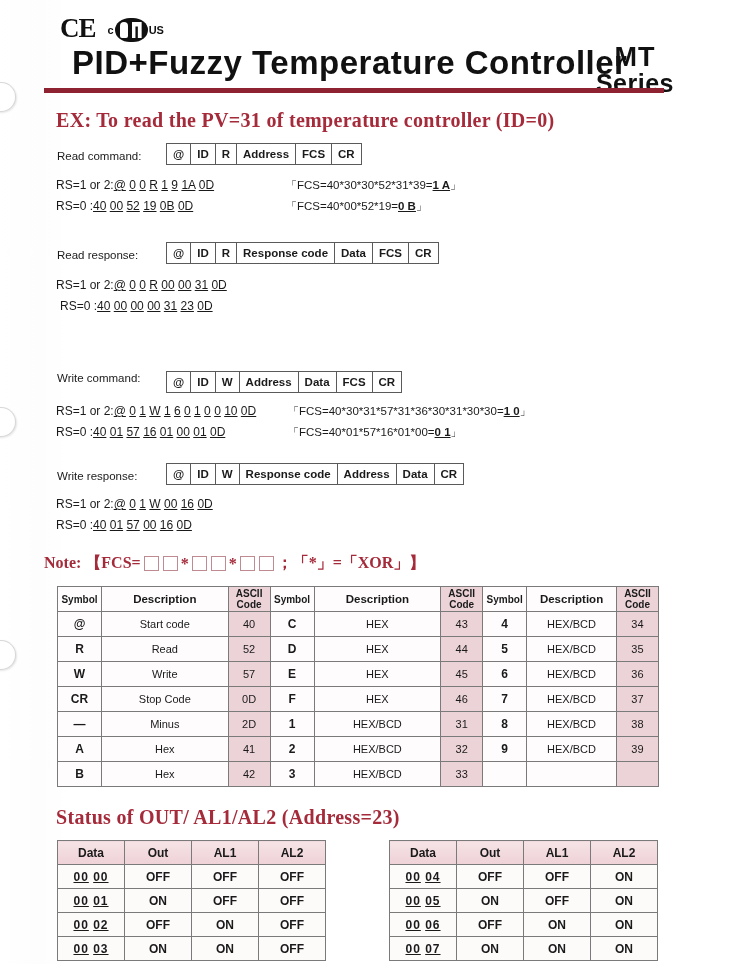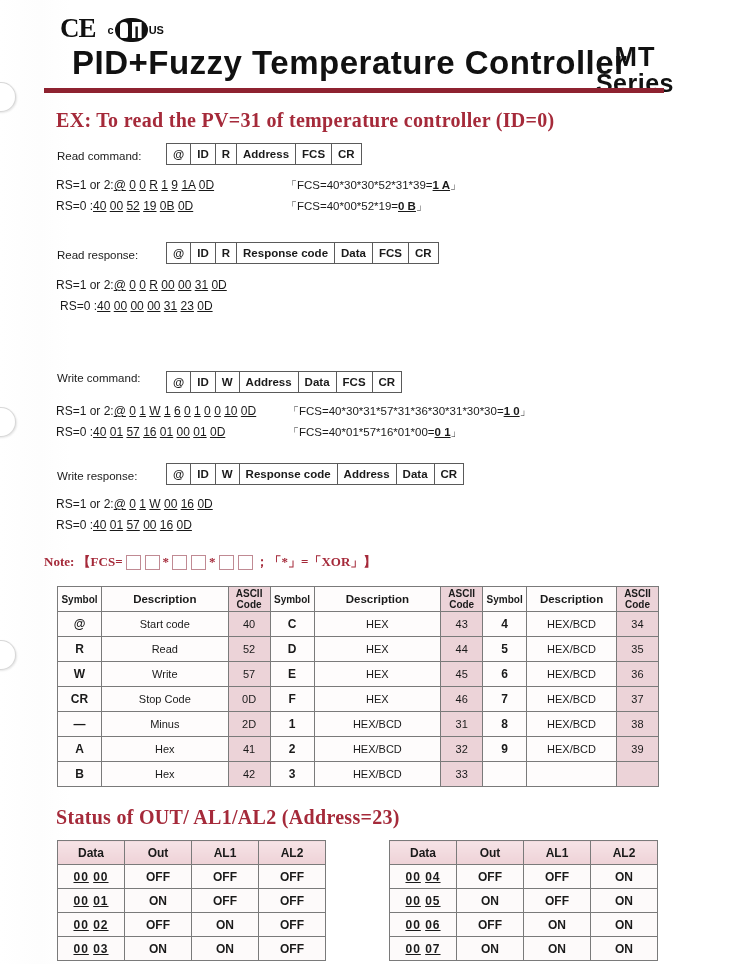--- a/index.html
+++ b/index.html
@@ -123,21 +123,21 @@
     position:absolute;
     font-size:11.5px; color:#1a1a1a; white-space:nowrap;
   }
   .fcs-note b { font-weight:700; text-decoration:underline; }
   .brk { font-size:11px; }
 
   
   .note-head {
     position:absolute; left:44px; top:553px;
     font-family:"Liberation Serif", serif;
-    font-weight:700; font-size:13px; color:#a52a3a;
+    font-weight:700; font-size:16px; color:#a52a3a;
     white-space:nowrap;
     display:flex; align-items:center; gap:2px;
   }
   .sq {
     display:inline-block; width:15px; height:15px;
     border:1.4px solid #c08a93; background:#fff;
     margin:0 1px; vertical-align:middle;
   }
 
   

